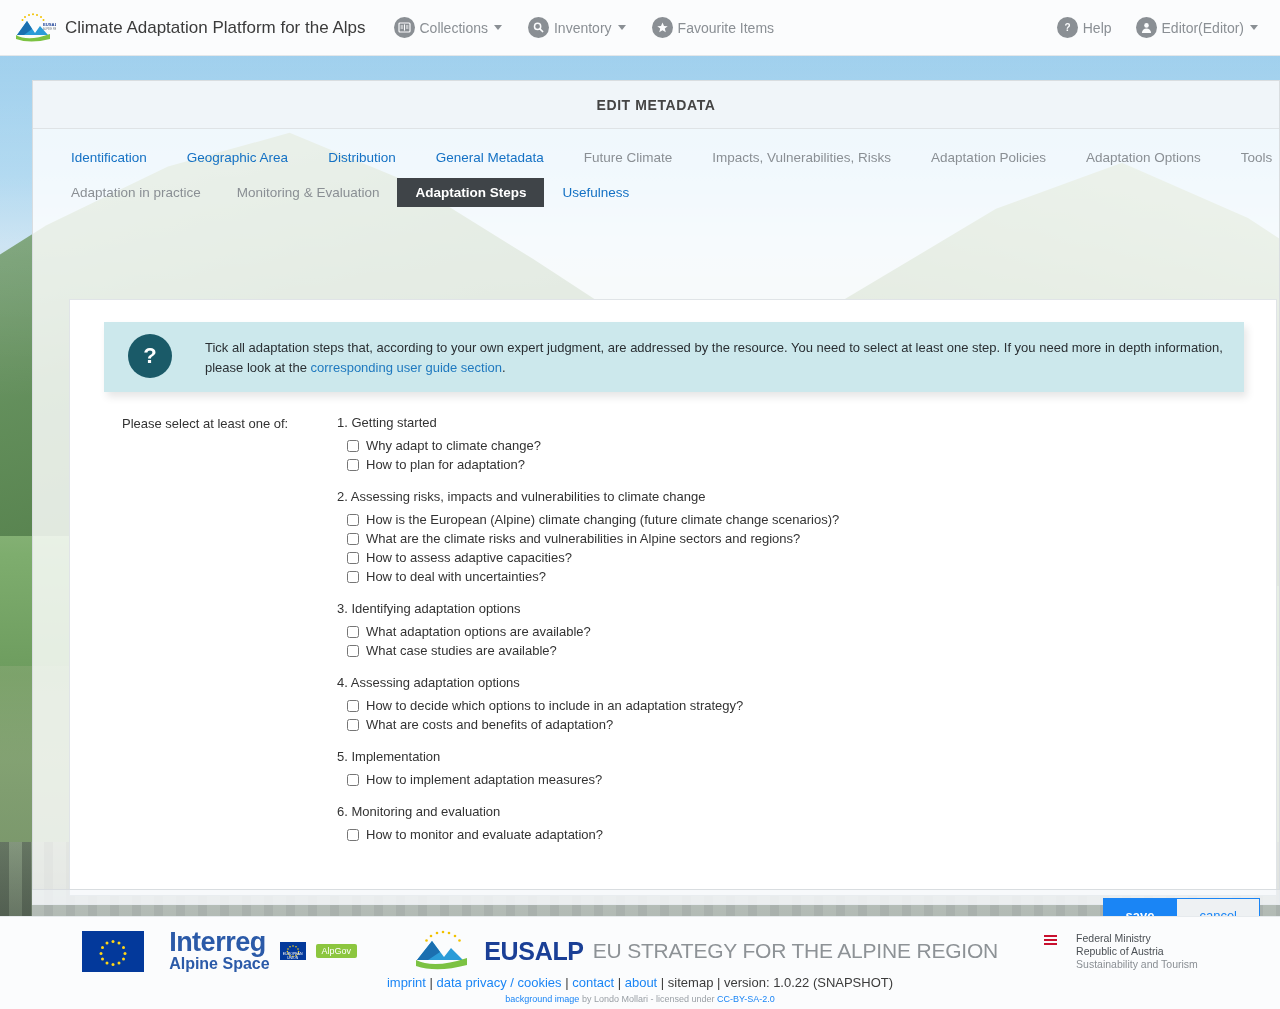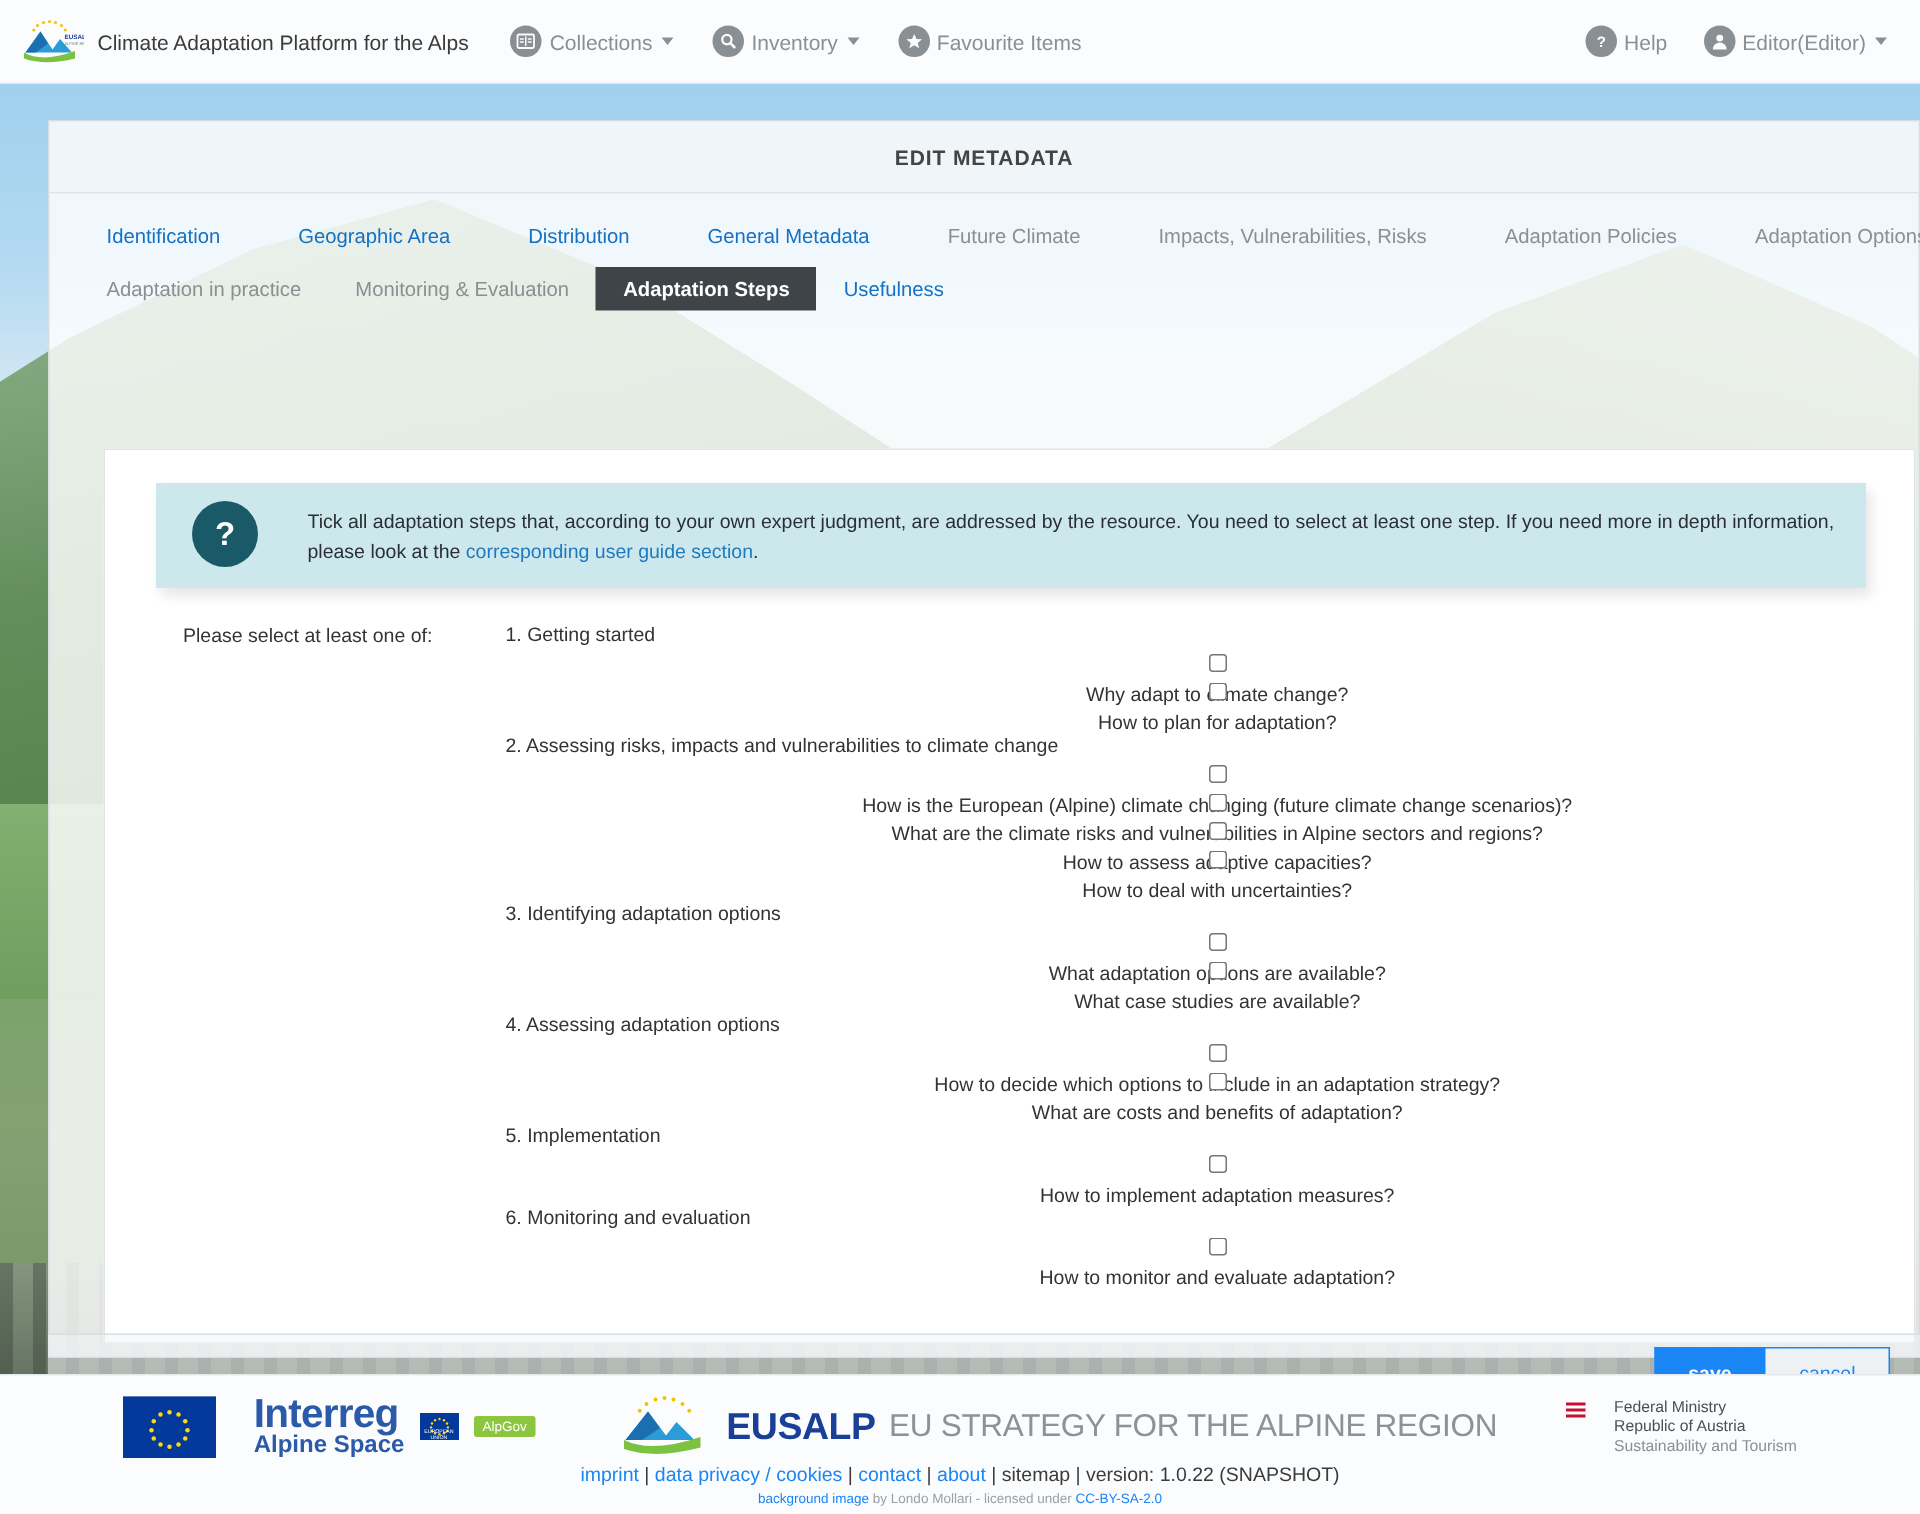--- a/index.html
+++ b/index.html
@@ -52,21 +52,21 @@
   #topbar{
     position:relative; z-index:5;
     height:56px; width:1280px;
     background:#fbfcfd;
     border-bottom:1px solid #e3e7ea;
     display:flex; align-items:center;
     padding:0 14px;
   }
   #brand{ display:flex; align-items:center; gap:9px; }
   .logo-mark{ width:42px; height:30px; position:relative; display:block; }
-  .brand-title{ font-size:14px; color:#3b3b3b; white-space:nowrap; }
+  .brand-title{ font-size:17px; color:#3b3b3b; white-space:nowrap; }
 
   #topnav{ display:flex; align-items:center; gap:26px; margin-left:28px; }
   .nav-item{ display:flex; align-items:center; gap:5px; color:#8a8f94; font-size:14px; cursor:pointer; white-space:nowrap;}
   .nav-ico{ width:21px;height:21px;border-radius:50%;background:#8a8f94;display:inline-flex;align-items:center;justify-content:center;color:#fbfcfd;flex:none;}
   .nav-ico svg{display:block;}
   .caret{ display:inline-block; width:0;height:0;border-left:4px solid transparent;border-right:4px solid transparent;border-top:5px solid #8a8f94; margin-left:1px;}
   #topright{ margin-left:auto; display:flex; align-items:center; gap:24px; padding-right:8px;}
 
   
   #page{
@@ -78,21 +78,21 @@
     border:1px solid #d9dde0;
   }
   #card-header{
     height:48px; background:rgba(240,244,248,.9);
     border-bottom:1px solid #dfe3e6;
     display:flex; align-items:center; justify-content:center;
     font-weight:bold; font-size:14px; letter-spacing:.6px; color:#444;
   }
   #tabwrap{ padding:14px 20px 0 20px; }
   .tabrow{ display:flex; align-items:center; }
-  .tabrow.row1{ gap:16px; }
+  .tabrow.row1{ gap:4px; }
   .tab{
     font-size:13.5px; color:#8a8f94; padding:7px 18px; white-space:nowrap; cursor:pointer;
   }
   .tab.link{ color:#1471c4; }
   .tab.active{ background:#3f4448; color:#ffffff; font-weight:bold; }
   .tabrow.row2{ margin-top:6px; }
 
   #panel{
     position:absolute; left:36px; top:218px; width:1208px; height:597px;
     background:#ffffff; border:1px solid #e0e4e7;
@@ -113,21 +113,21 @@
   #banner .btext{ margin:16px 18px 14px 33px; font-size:13px; line-height:20px; color:#2a2f33; }
   #banner a{ color:#1f79bf; text-decoration:none; }
 
   
   #form{ position:absolute; left:0; top:115px; width:100%; padding-left:52px; display:flex; }
   #left-label{ width:215px; font-size:13px; color:#333; padding-top:1px;}
   #steps{ flex:1; }
   .grp-title{ font-size:13px; color:#333; margin:0 0 6px 0; }
   .grp + .grp{ margin-top:15px; }
   .opts{ margin:0 0 0 10px; }
-  .opt{ display:flex; align-items:center; gap:7px; height:19px;flex-direction:column; }
+  .opt{ display:flex; align-items:center; gap:7px; height:19px; }
   .opt input[type=checkbox]{ margin:0; width:12px; height:12px; }
   .opt label{ font-size:13px; color:#333; }
 
   
   #actionbar{
     position:absolute; left:16px; top:833px; width:1248px; height:52px;
     background:rgba(240,244,248,.55); border-top:1px solid #d9dde0;
     display:flex; align-items:center; justify-content:flex-end; padding-right:20px; gap:0;
   }
   .btn{ font-size:13px; padding:9px 22px; border:1px solid #1a85f5; cursor:pointer; }

